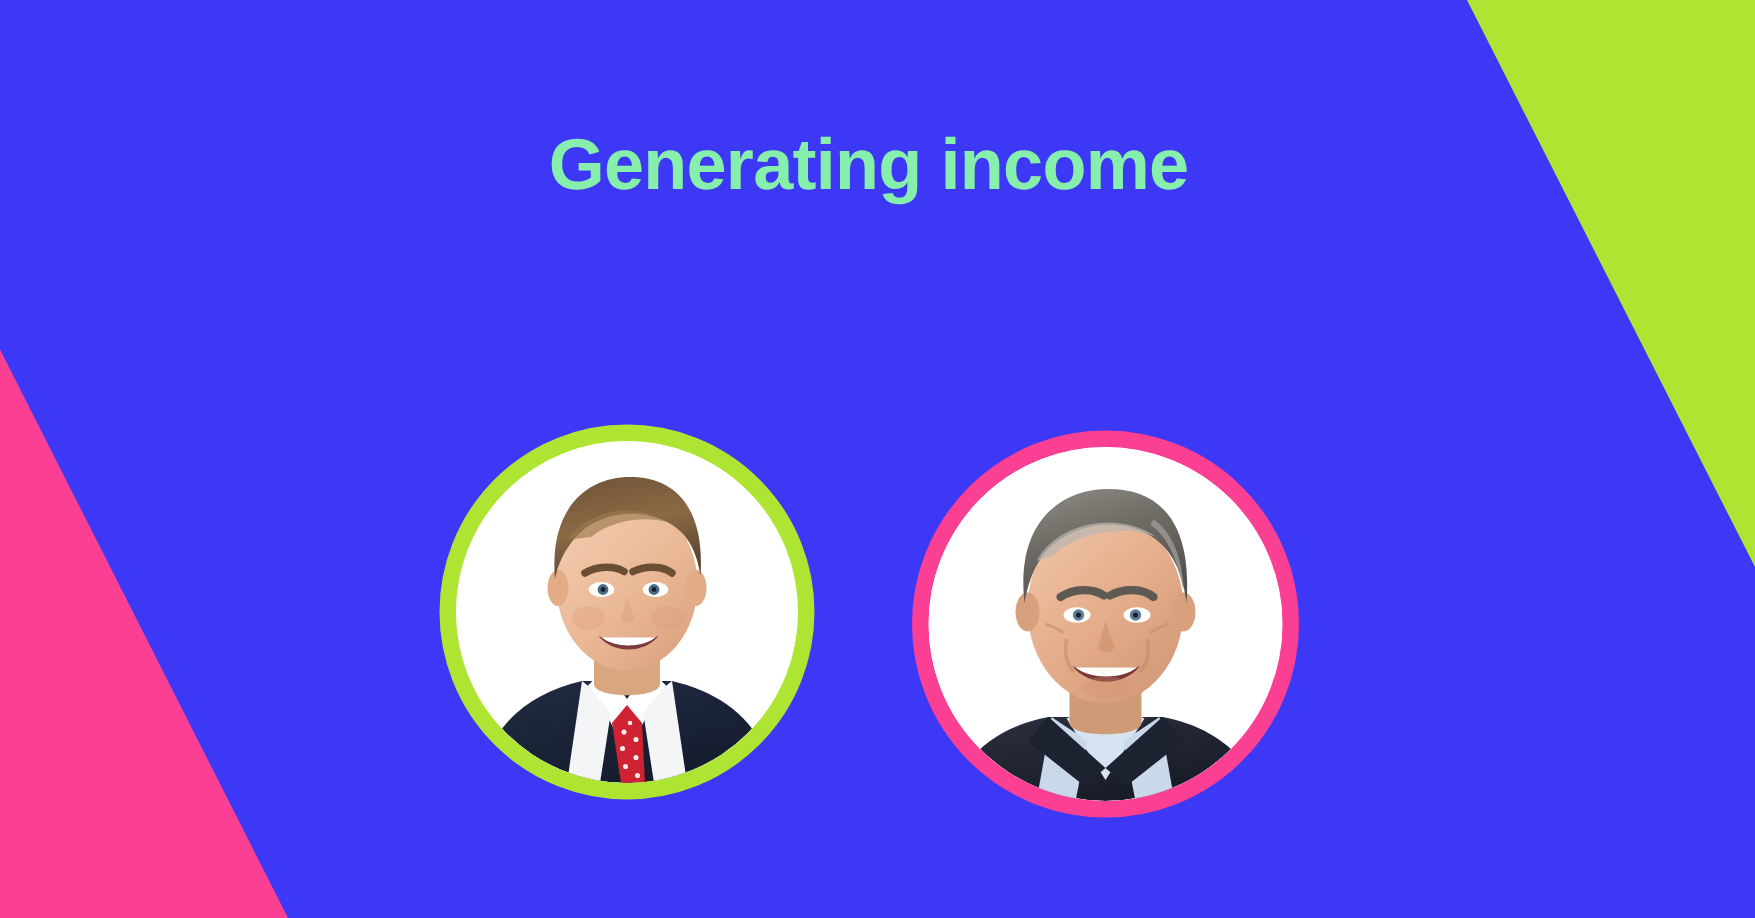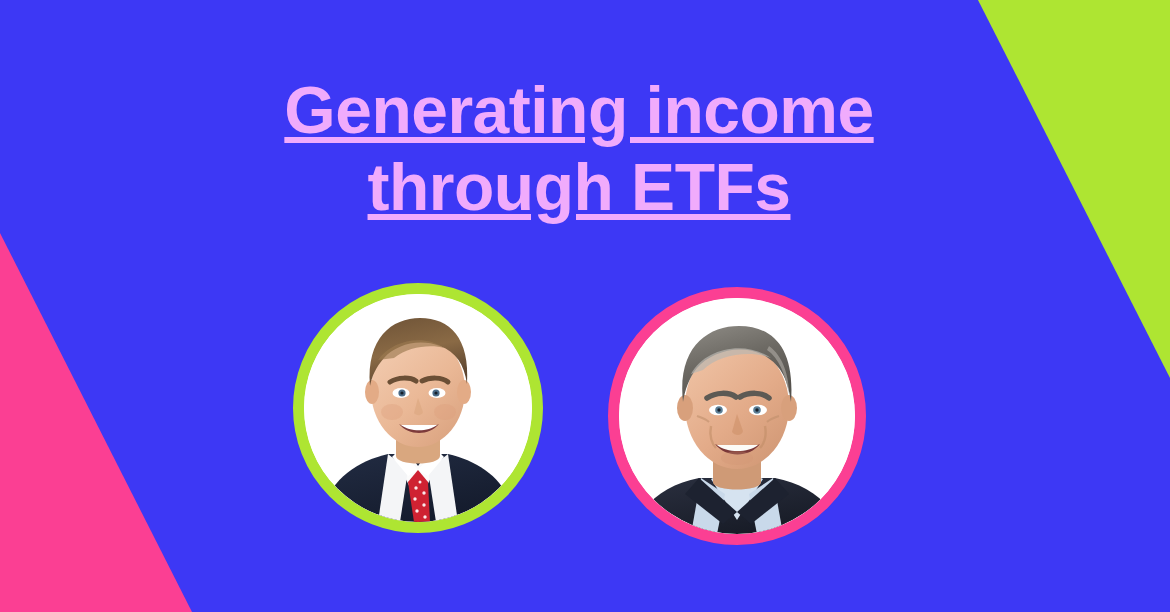--- a/index.html
+++ b/index.html
@@ -23,28 +23,27 @@
     position:absolute;
     left:0;
     top:72px;
     width:1158px;
     text-align:center;
     z-index:4;
     pointer-events:none;
   }
   .title-line{
     display:block;
-    color:#f0abfc;
+    color:#86efac;
     font-family:"Liberation Sans","DejaVu Sans",sans-serif;
     font-weight:bold;
-    font-size:66px;
+    font-size:48px;
     line-height:77px;
     letter-spacing:-0.5px;
     white-space:nowrap;
-    text-decoration:underline;
   }
 
   
   .portraits{
     position:absolute;
     left:0;
     top:0;
     width:1170px;
     height:612px;
     z-index:3;
@@ -86,21 +85,20 @@
   <div class="wedge">
     <svg viewBox="0 0 1170 612" preserveAspectRatio="none" aria-hidden="true">
       <rect x="0" y="0" width="1170" height="612" fill="#3d38f5"></rect>
       <polygon points="978,0 1170,0 1170,378" fill="#aee532"></polygon>
       <polygon points="0,233 0,612 192,612" fill="#fb3f93"></polygon>
     </svg>
   </div>
 
   <div class="title-block">
     <span class="title-line">Generating income</span>
-    <span class="title-line">through ETFs</span>
   </div>
 
   <div class="portraits">
 
     <div class="avatar avatar-left">
       <svg class="avatar-photo" viewBox="0 0 228 228" preserveAspectRatio="xMidYMid slice">
         <defs>
           <clipPath id="clipL">
               <circle cx="114" cy="114" r="114"></circle>
             </clipPath>

